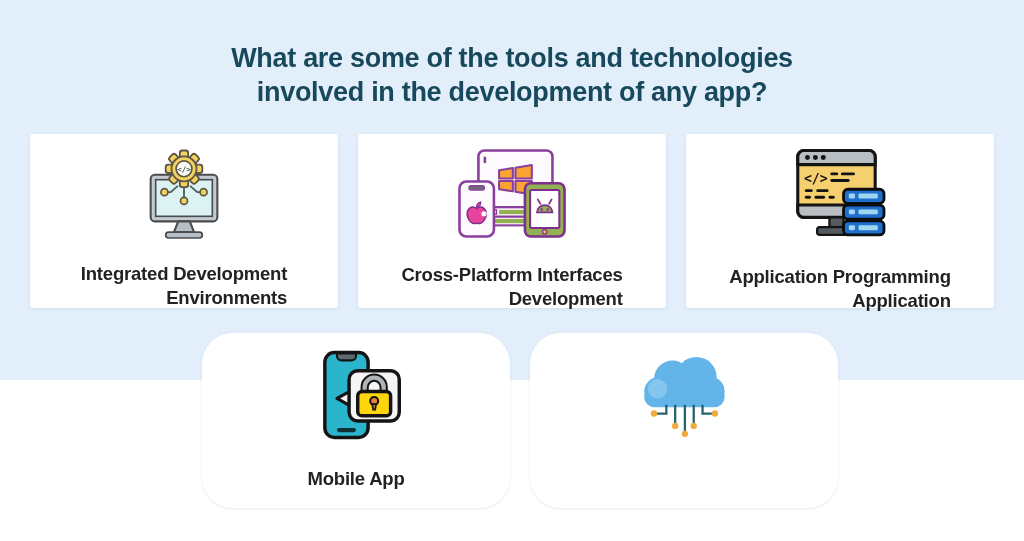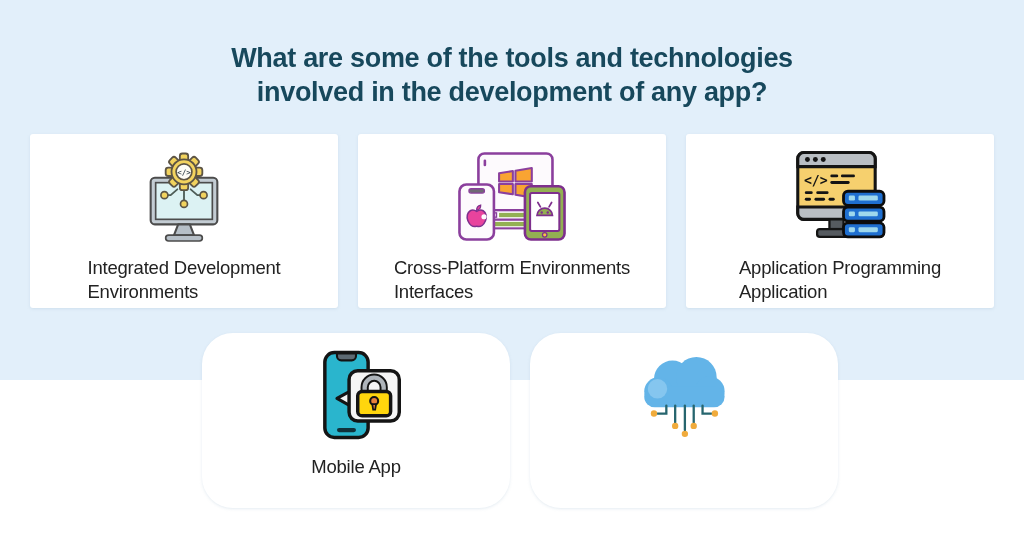--- a/index.html
+++ b/index.html
@@ -14,22 +14,22 @@
   }
   .card{
     position:absolute;width:308px;background:var(--card);border-radius:3px;
     box-shadow:0 1px 3px rgba(150,180,205,0.25);
     display:flex;flex-direction:column;align-items:center;padding-top:13px;
   }
   .card-top{top:134px;height:174px;}
   .card-bottom{top:333px;height:175px;border-radius:31px;}
   .icon-wrap{height:98px;display:flex;align-items:center;justify-content:center;}
   .label{
-    margin-top:11px;text-align:left;color:var(--label);
-    font-size:18.5px;line-height:24px;font-weight:400;letter-spacing:-0.2px;
+    margin-top:23px;text-align:right;color:var(--label);
+    font-size:18.5px;line-height:24px;font-weight:700;letter-spacing:-0.2px;
   }
 </style>
 </head>
 <body>
 
 <div class="stage">
 
   <div class="title">
     <div>What are some of the tools and technologies</div>
     <div>involved in the development of any app?</div>
@@ -92,22 +92,22 @@
         <rect x="86" y="50" width="34" height="44" rx="2" fill="#ffffff" stroke="#7e2f8d" stroke-width="2.4"></rect>
         <path d="M94,76 a9,8.5 0 0 1 18,0 Z" fill="#93b052" stroke="#7e2f8d" stroke-width="2"></path>
         <line x1="98" y1="66" x2="95" y2="61" stroke="#7e2f8d" stroke-width="2" stroke-linecap="round"></line>
         <line x1="108" y1="66" x2="111" y2="61" stroke="#7e2f8d" stroke-width="2" stroke-linecap="round"></line>
         <circle cx="99.5" cy="72.5" r="1.4" fill="#7e2f8d"></circle>
         <circle cx="106.5" cy="72.5" r="1.4" fill="#7e2f8d"></circle>
         <circle cx="103" cy="98.5" r="2.6" fill="#f6c443" stroke="#7e2f8d" stroke-width="1.4"></circle>
       </svg>
     </div>
     <div class="label">
-      <div>Cross-Platform Environments</div>
-      <div>Interfaces</div>
+      <div>Cross-Platform Interfaces</div>
+      <div>Development</div>
     </div>
   </div>
 
   <div class="card card-top" style="left:686px">
     <div class="icon-wrap">
       <svg viewBox="0 0 120 108" width="106" height="95">
         <rect x="12" y="4" width="88" height="76" rx="7" fill="#f6d06e" stroke="#141414" stroke-width="3.5"></rect>
         <path d="M12,11 a7,7 0 0 1 7,-7 h74 a7,7 0 0 1 7,7 v9 h-88 Z" fill="#b9bec3" stroke="#141414" stroke-width="3.5"></path>
         <circle cx="23" cy="12" r="2.8" fill="#141414"></circle>
         <circle cx="32" cy="12" r="2.8" fill="#141414"></circle>

